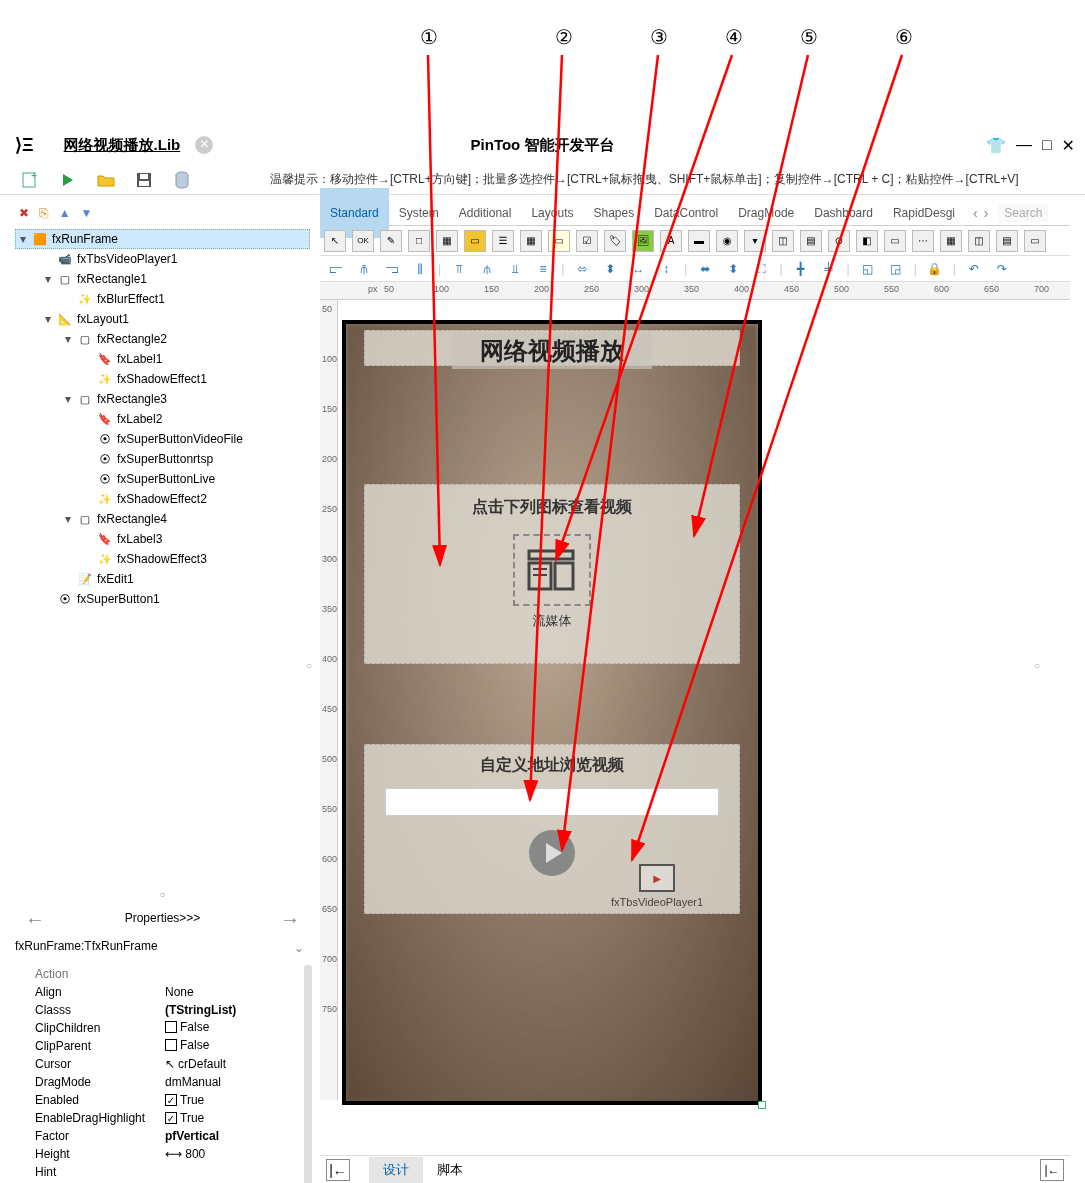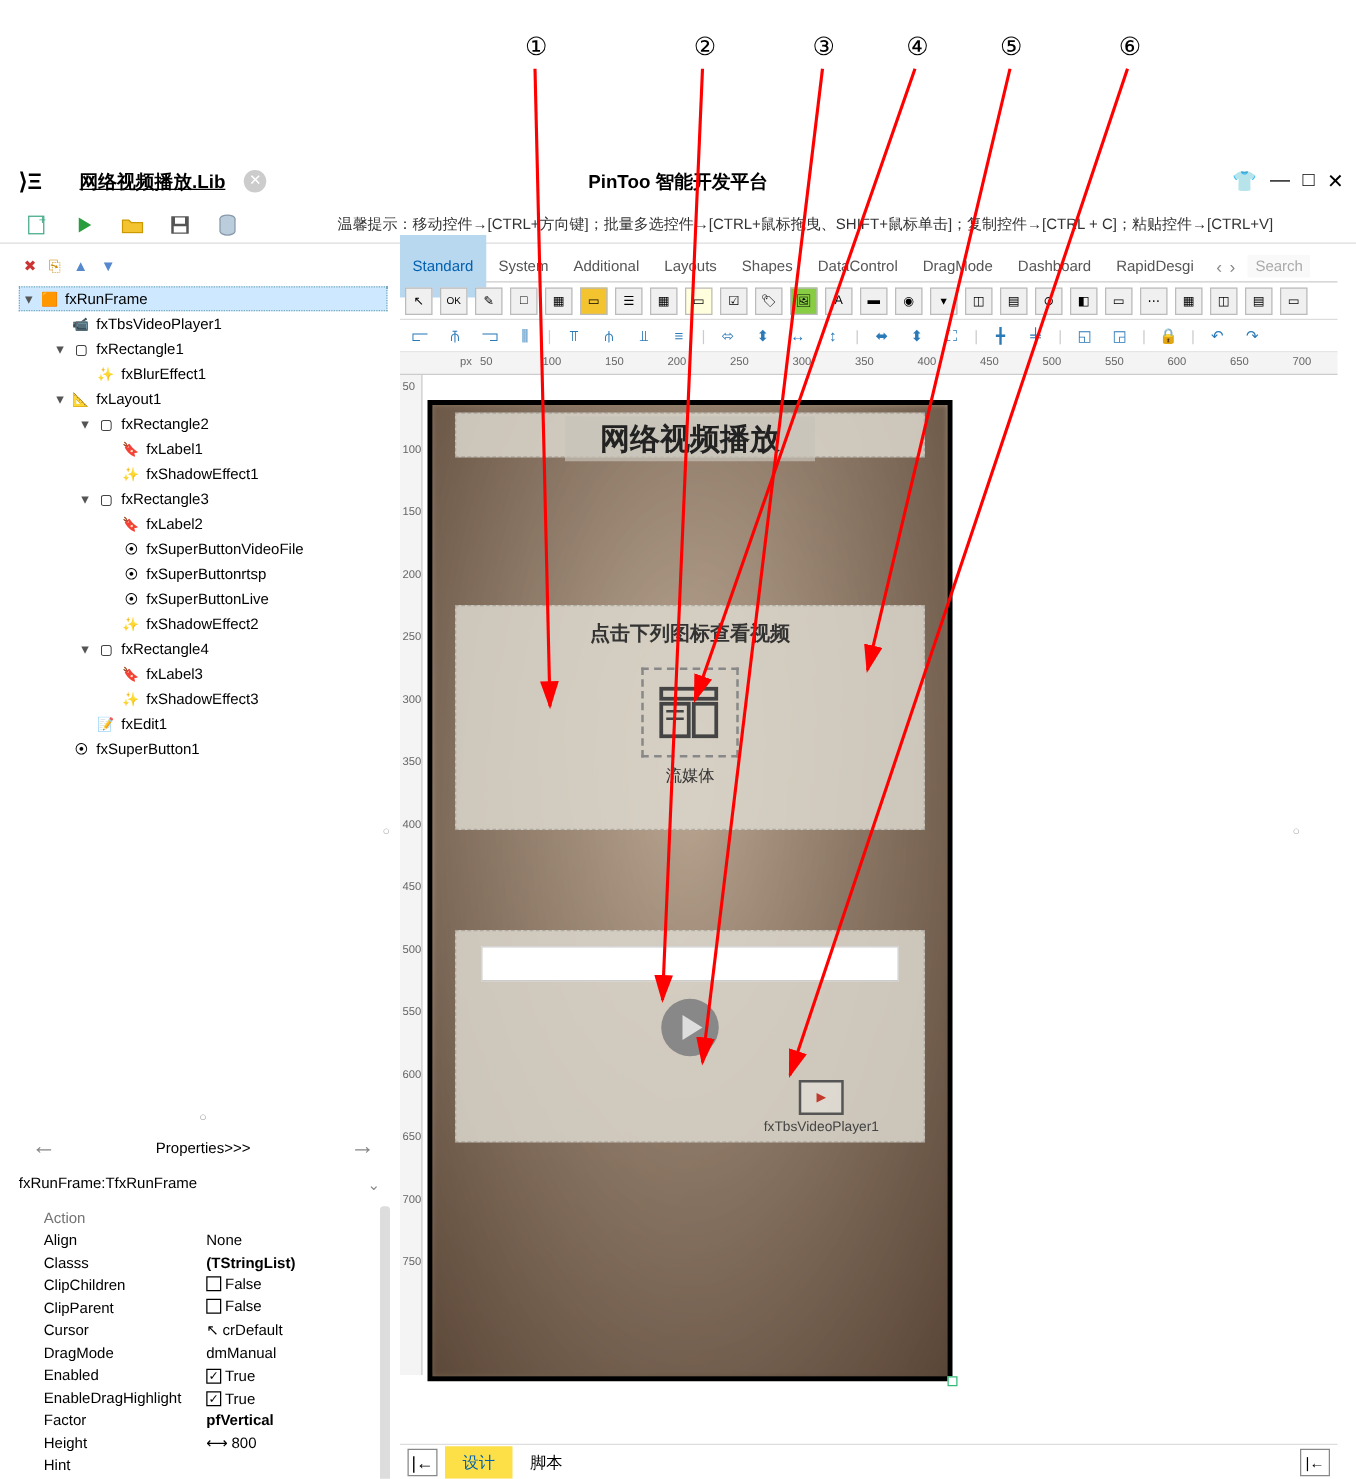--- a/index.html
+++ b/index.html
@@ -95,21 +95,21 @@
   .video-placeholder { position: absolute; left: 265px; top: 540px; text-align: center; font-size: 11px; color: #444; }
   .video-placeholder .vbox { width: 36px; height: 28px; border: 2px solid #555; margin: 0 auto 4px; position: relative; background: rgba(255,255,255,0.3); }
   .video-placeholder .vbox::after { content: "▶"; position: absolute; left: 50%; top: 50%; transform: translate(-50%,-50%); font-size: 10px; color: #c0392b; }
   
   .sel-handle { position: absolute; width: 8px; height: 8px; background: #fff; border: 1px solid #3b7; }
   
   
   .bottom-bar { position: absolute; bottom: 0; left: 320px; width: 750px; height: 28px; display: flex; align-items: center; border-top: 1px solid #ddd; }
   .bottom-bar .back-ic { width: 24px; height: 22px; border: 1px solid #888; margin: 0 6px; display: flex; align-items: center; justify-content: center; font-size: 14px; }
   .bottom-tab { padding: 4px 14px; font-size: 13px; }
-  .bottom-tab.active { background: #fde047; color: #0060b0; }
+  .bottom-tab.active { background: #e5e5e5; color: #0060b0; margin-left: 13px; }
   .bottom-bar .collapse-ic { position: absolute; right: 6px; width: 24px; height: 22px; border: 1px solid #888; display: flex; align-items: center; justify-content: center; }
 </style>
 </head>
 <body>
 
 <div class="annotations">
   <span class="ann" style="left:420px">①</span>
   <span class="ann" style="left:555px">②</span>
   <span class="ann" style="left:650px">③</span>
   <span class="ann" style="left:725px">④</span>
@@ -468,20 +468,21 @@
                   <rect x="30" y="18" width="18" height="26" fill="none" stroke="#444" stroke-width="3"></rect>
                   <line x1="8" y1="24" x2="22" y2="24" stroke="#444" stroke-width="2"></line>
                   <line x1="8" y1="30" x2="22" y2="30" stroke="#444" stroke-width="2"></line>
                 </svg>
               </div>
             <div class="label">流媒体</div>
           </div>
         </div>
       </div>
       <div class="card card3">
+        <div class="sub-title">自定义地址浏览视频</div>
         <div class="url-input"></div>
         <div class="play-btn-big"></div>
       </div>
       <div class="video-placeholder">
         <div class="vbox"></div>
         <span>fxTbsVideoPlayer1</span>
       </div>
     </div>
     <div class="sel-handle" style="right:-4px;bottom:-4px"></div>
   </div>

